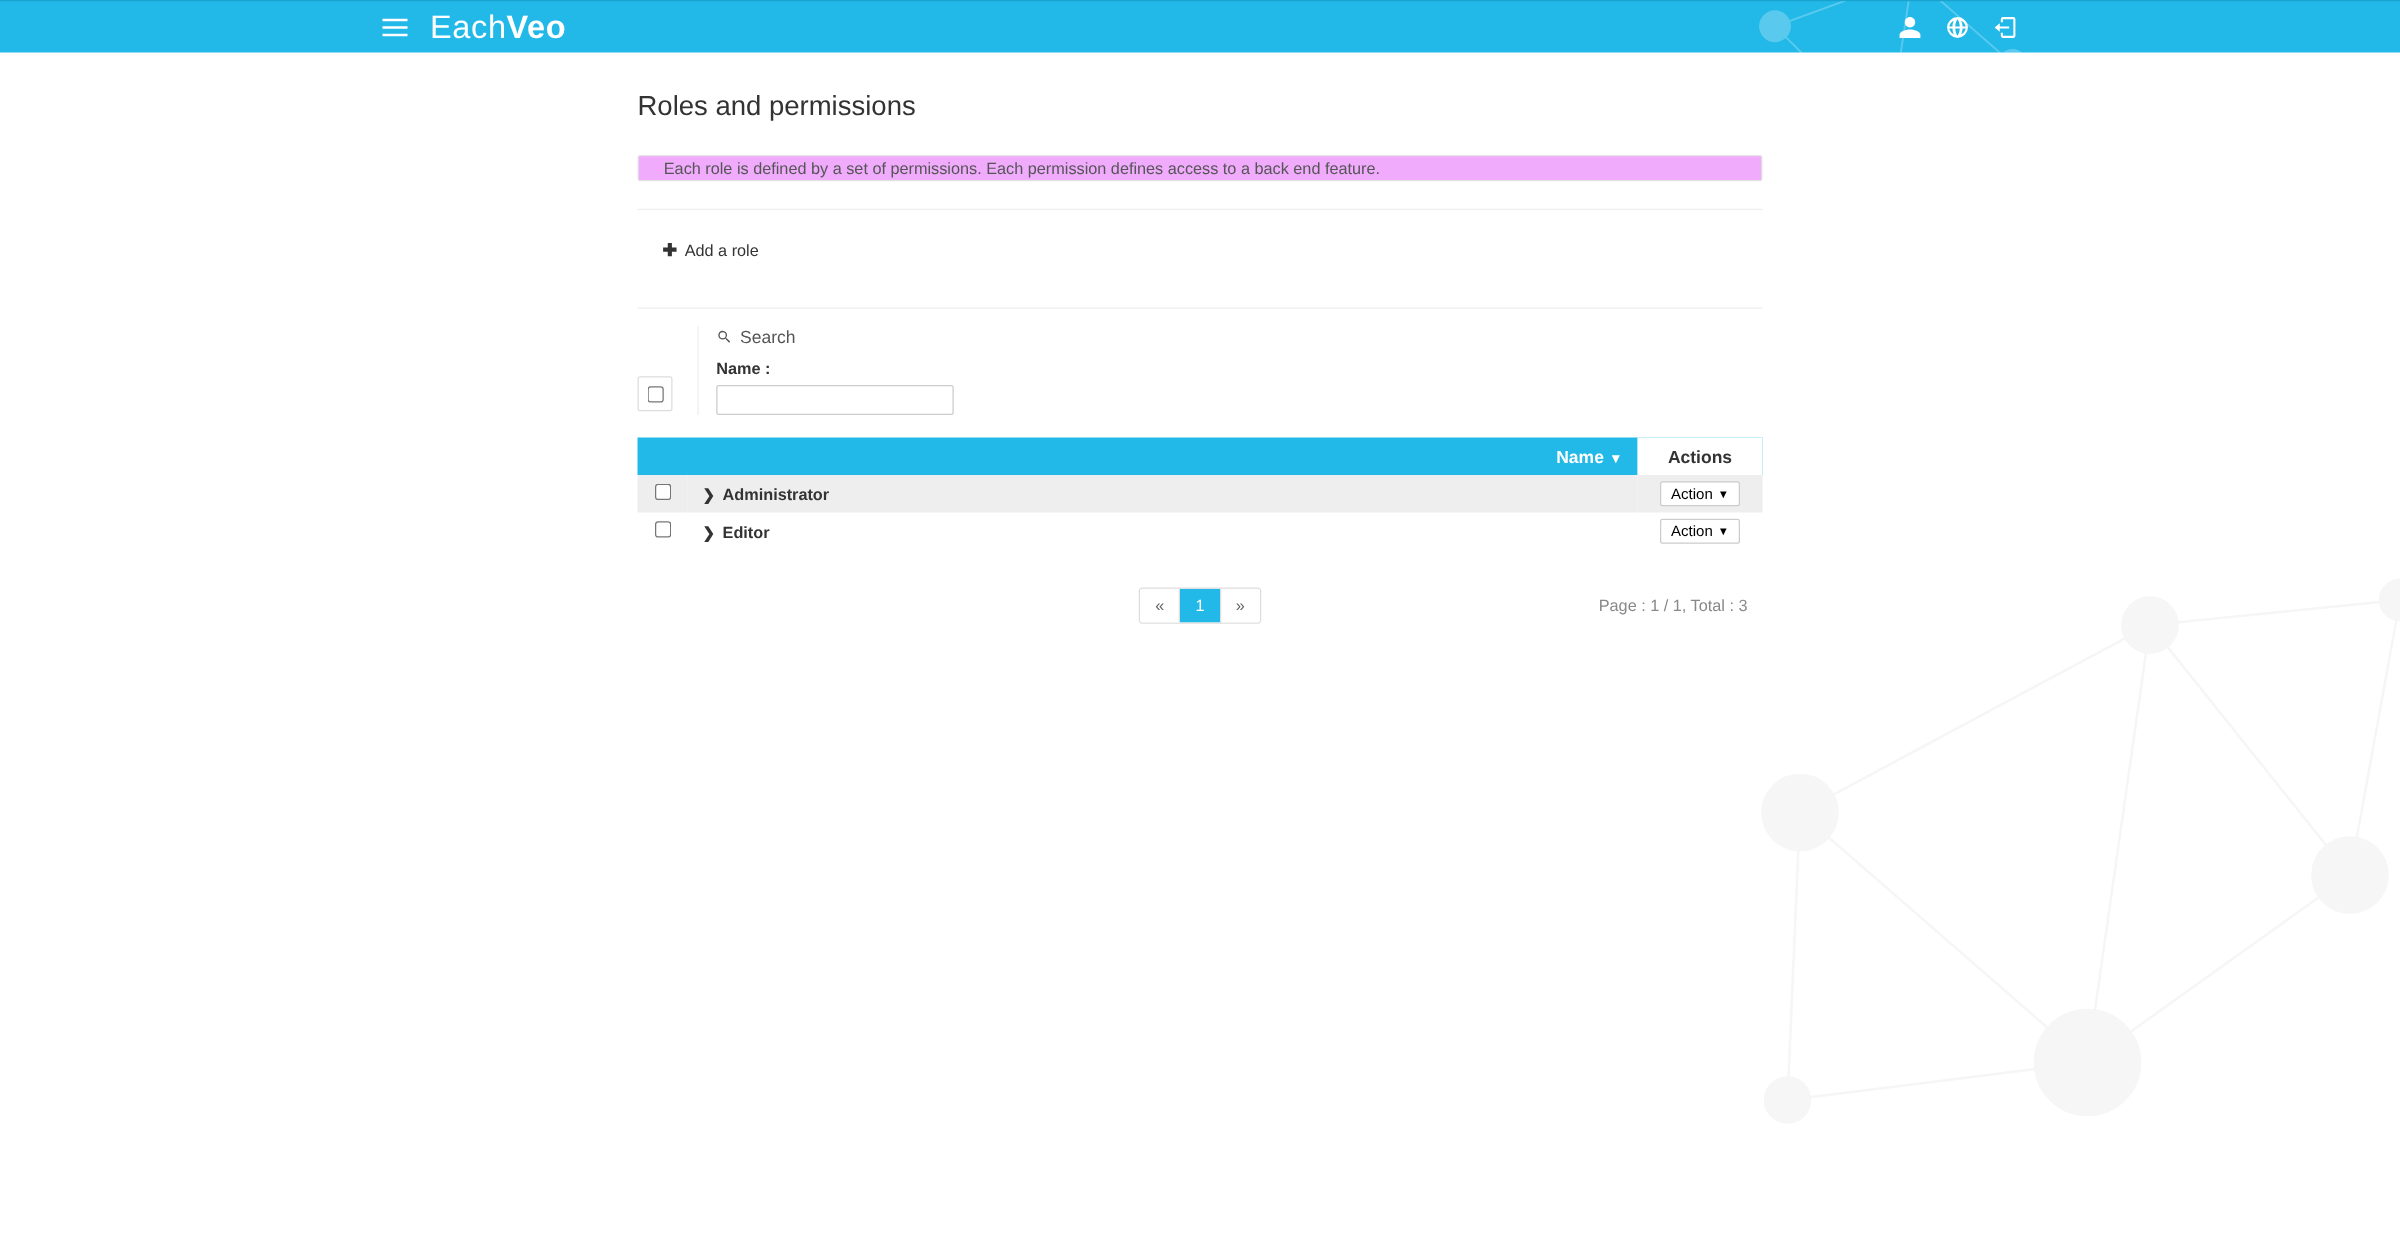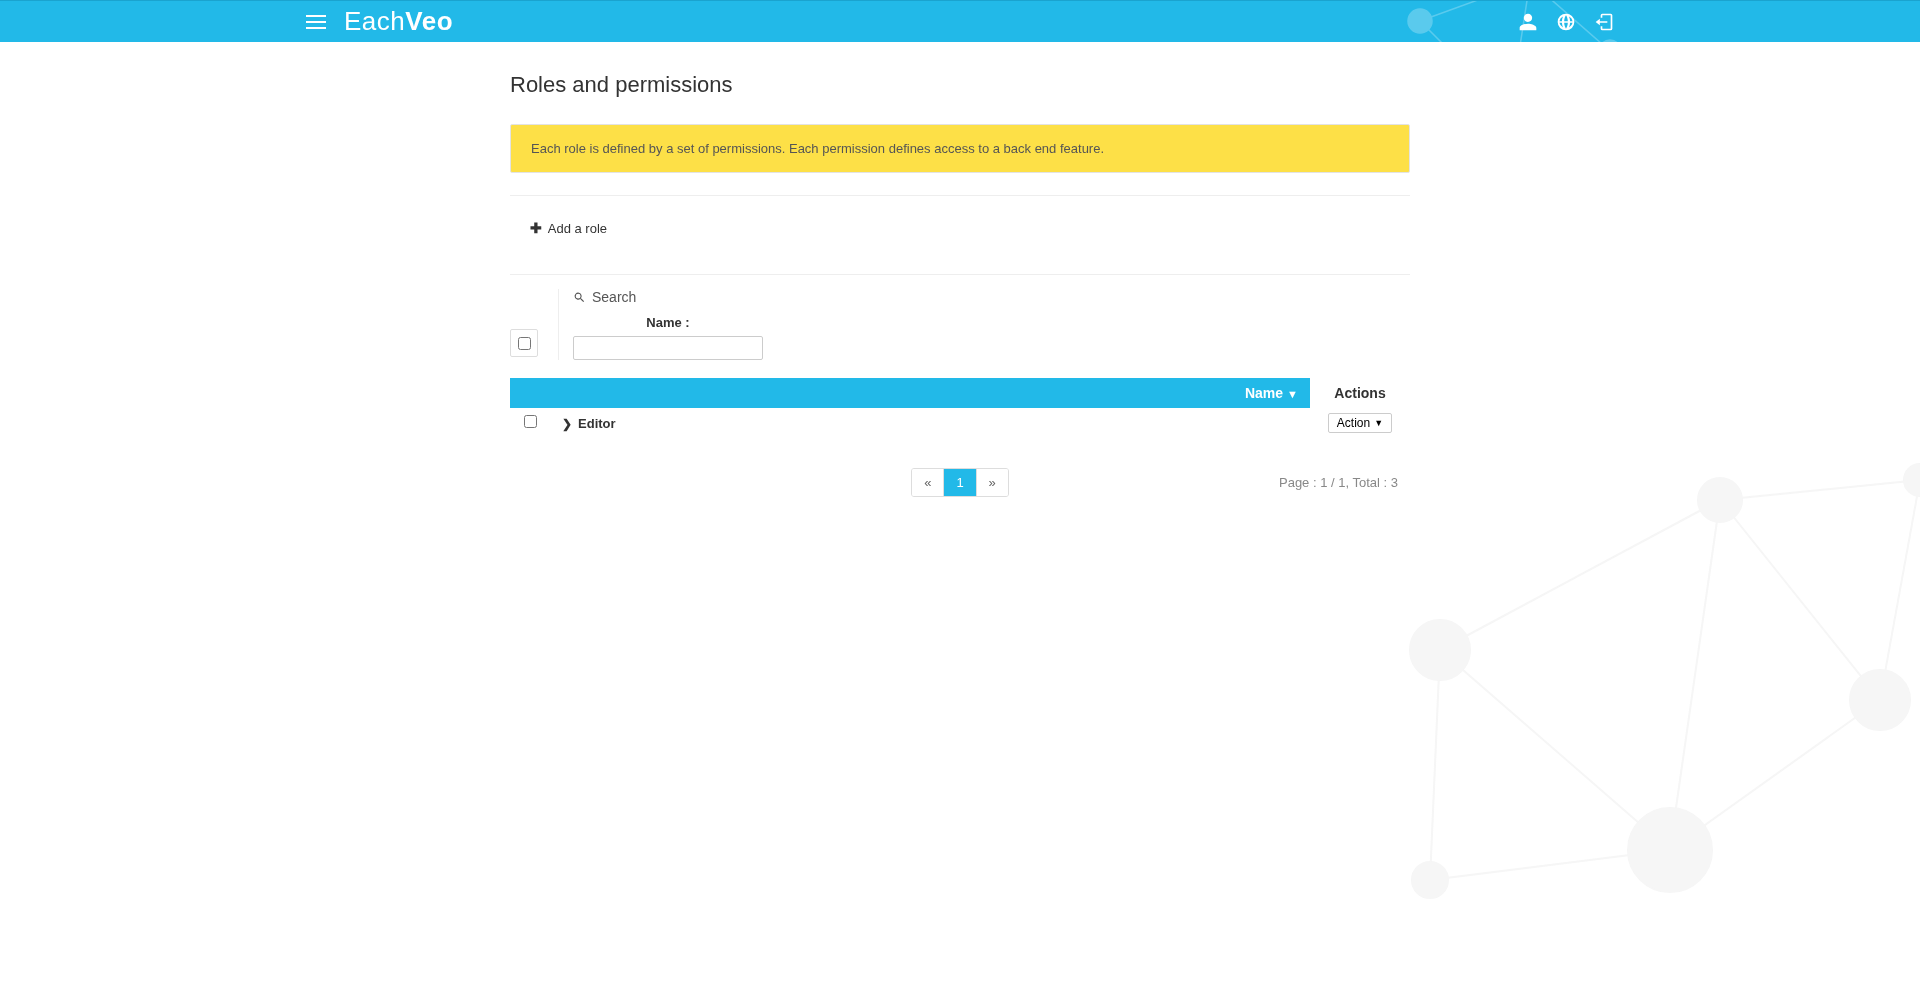--- a/index.html
+++ b/index.html
@@ -35,24 +35,24 @@
     .brand b { font-weight: 600; }
     .topbar-spacer { flex: 1; }
     .topbar-icons { display: flex; gap: 18px; margin-right: 290px; }
     .topbar-icons .ticon { color: #fff; cursor: pointer; display: flex; align-items: center; }
     .topbar-icons svg { width: 20px; height: 20px; fill: #fff; }
 
     .container { max-width: 900px; margin: 0 auto; padding: 30px 0 40px 0; }
     .page-title { font-size: 22px; color: #333; margin-bottom: 26px; font-weight: 500; }
 
     .info-box {
-      background: #fde047;
+      background: #f0abfc;
       border: 1px solid #e3e3e3;
       border-radius: 2px;
-      padding: 16px 20px;
+      padding: 2px 20px;
       color: #555;
       font-size: 13px;
     }
 
     .divider { border: 0; border-top: 1px solid #eee; margin: 22px 0; }
 
     .add-row { padding: 2px 0 2px 20px; }
     .add-link { color: #333; text-decoration: none; font-size: 13px; display: inline-flex; align-items: center; gap: 6px; cursor: pointer; }
     .add-link .plus { font-weight: bold; font-size: 14px; }
 
@@ -63,21 +63,21 @@
       width: 28px; height: 28px;
       border: 1px solid #ddd;
       border-radius: 2px;
       display: flex; align-items: center; justify-content: center;
       margin-top: 40px;
     }
     .selectall-box input { cursor: pointer; }
     .search-block { border-left: 1px solid #eee; padding-left: 14px; }
     .search-title { font-size: 14px; color: #555; display: flex; align-items: center; gap: 6px; margin-bottom: 10px; }
     .search-title svg { width: 13px; height: 13px; fill: #555; }
-    .field-label { font-weight: bold; font-size: 13px; margin-bottom: 6px; text-align: center; }
+    .field-label { font-weight: bold; font-size: 13px; margin-bottom: 6px; }
     .text-input { width: 190px; height: 24px; border: 1px solid #ccc; border-radius: 2px; padding: 2px 6px; font-size: 13px; }
 
     .table { width: 100%; border-collapse: collapse; }
     .thead { background: #22b9e8; color: #fff; height: 30px; }
     .th { padding: 6px 12px; font-size: 14px; font-weight: bold; text-align: right; }
     .th.actions-h { background: #fff; color: #333; text-align: center; width: 100px; }
     .th.name-h { cursor: pointer; user-select: none; }
     .sort-caret { margin-left: 4px; font-size: 11px; }
 
     .row { height: 30px; }
@@ -212,20 +212,28 @@
   <table class="table">
     <thead>
       <tr class="thead">
         <th class="th name-h" colspan="2">
           <span>Name</span><span class="sort-caret">▼</span>
         </th>
         <th class="th actions-h">Actions</th>
       </tr>
     </thead>
     <tbody id="tbody">
+        <tr class="row stripe">
+          <td class="td check"><input type="checkbox" style=""></td>
+          <td class="td name-cell"><span class="chev">❯</span><span>Administrator</span></td>
+          <td class="td actions-cell"><button class="action-btn">
+              <span>Action</span>
+              <span class="action-caret">▼</span>
+            </button></td>
+        </tr>
         <tr class="row">
           <td class="td check"><input type="checkbox" style=""></td>
           <td class="td name-cell"><span class="chev">❯</span><span>Editor</span></td>
           <td class="td actions-cell"><button class="action-btn">
               <span>Action</span>
               <span class="action-caret">▼</span>
             </button></td>
         </tr>
       </tbody>
   </table>

